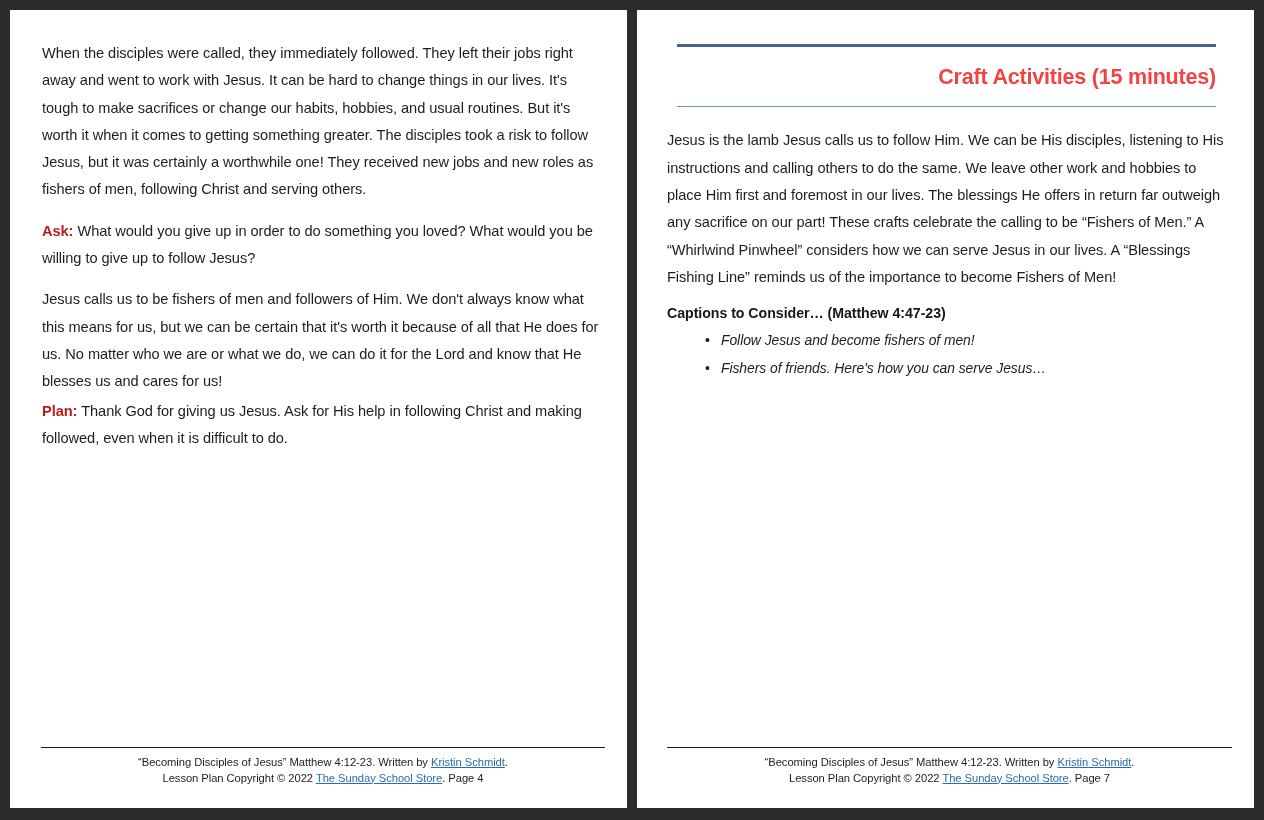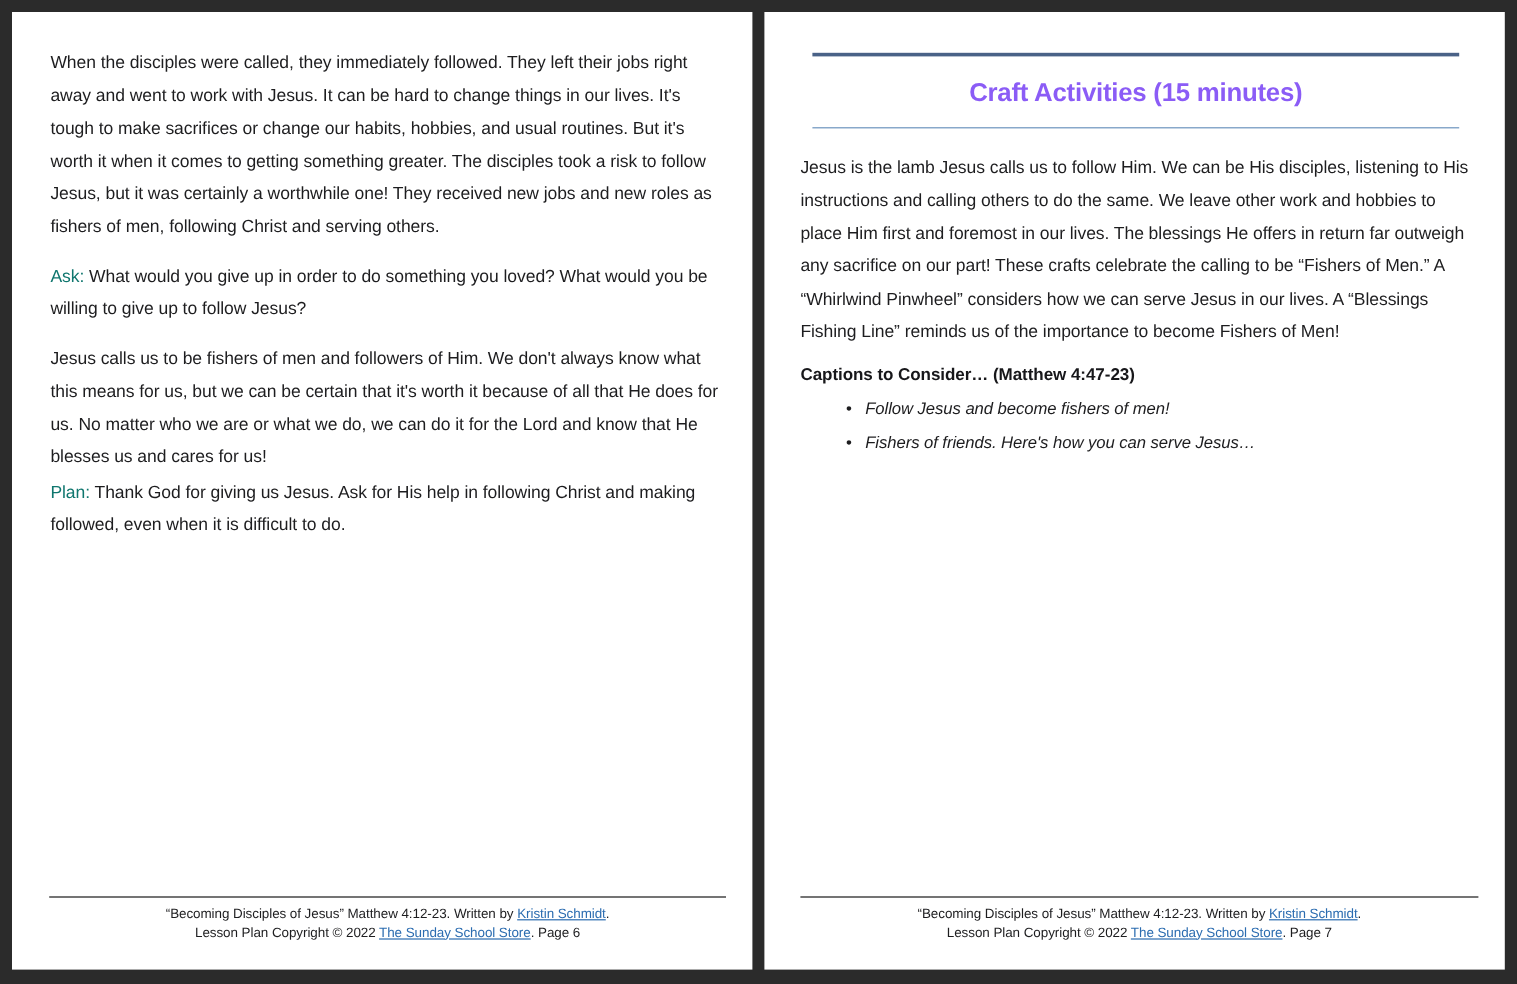--- a/index.html
+++ b/index.html
@@ -55,40 +55,40 @@
   p.para {
     margin: 0 0 14px 0;
     font-size: 14.6px;
     line-height: 27.3px;
     color: #1d1d1f;
     letter-spacing: -0.05px;
   }
   p.para.tight { margin-bottom: 2px; }
 
   .lead {
-    font-weight: normal;
-    color: #0f766e;
+    font-weight: bold;
+    color: #b91c1c;
   }
 
   
   .title-block {
     margin: 8px 10px 20px 10px;
     padding: 0;
   }
   .rule-top {
     height: 3px;
     background: #4a6287;
     margin: 0 0 0 0;
     width: 100%;
   }
   .doc-title {
-    text-align: center;
+    text-align: right;
     font-size: 21.5px;
     font-weight: bold;
-    color: #8b5cf6;
+    color: #ef4444;
     letter-spacing: -0.2px;
     margin: 0;
     padding: 18px 0 16px 0;
   }
   .rule-bottom {
     height: 1.4px;
     background: #6b93bd;
     width: 100%;
   }
 
@@ -167,21 +167,21 @@
 
         <p class="para tight">Jesus calls us to be fishers of men and followers of Him. We don't always know what this means for us, but we can be certain that it's worth it because of all that He does for us. No matter who we are or what we do, we can do it for the Lord and know that He blesses us and cares for us!</p>
 
         <p class="para"><span class="lead">Plan:</span><span> Thank God for giving us Jesus. Ask for His help in following Christ and making followed, even when it is difficult to do.</span></p>
 
       </div>
 
       <div class="footer">
         <div class="footer-rule"></div>
         <div class="footer-line"><span>“Becoming Disciples of Jesus” Matthew 4:12-23.  Written by </span><a class="footer-link" href="#">Kristin Schmidt</a><span>.</span></div>
-        <div class="footer-line"><span>Lesson Plan Copyright © 2022 </span><a class="footer-link" href="#">The Sunday School Store</a><span>. Page 6</span></div>
+        <div class="footer-line"><span>Lesson Plan Copyright © 2022 </span><a class="footer-link" href="#">The Sunday School Store</a><span>. Page 4</span></div>
       </div>
 
     </div>
   </div>
 
   <div class="page" id="page-right">
     <div class="page-inner">
 
       <div class="content">
 

